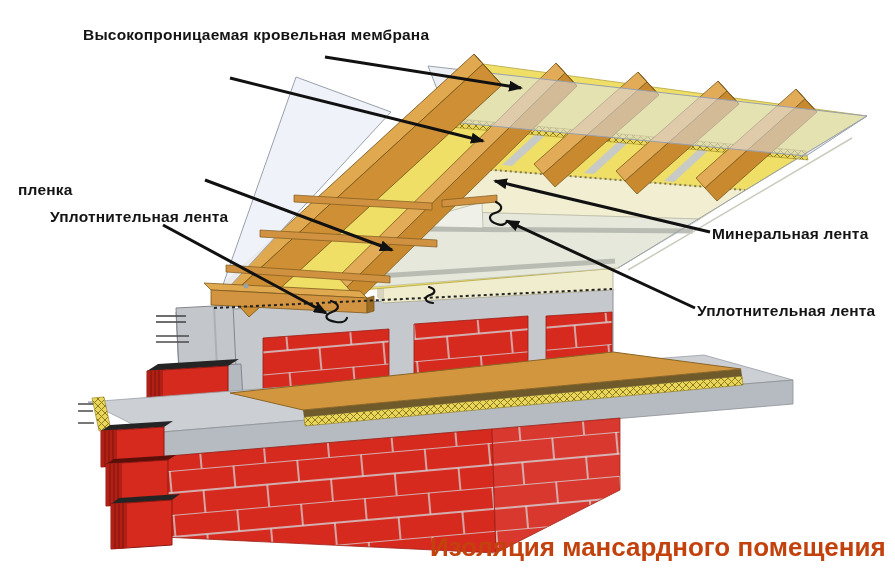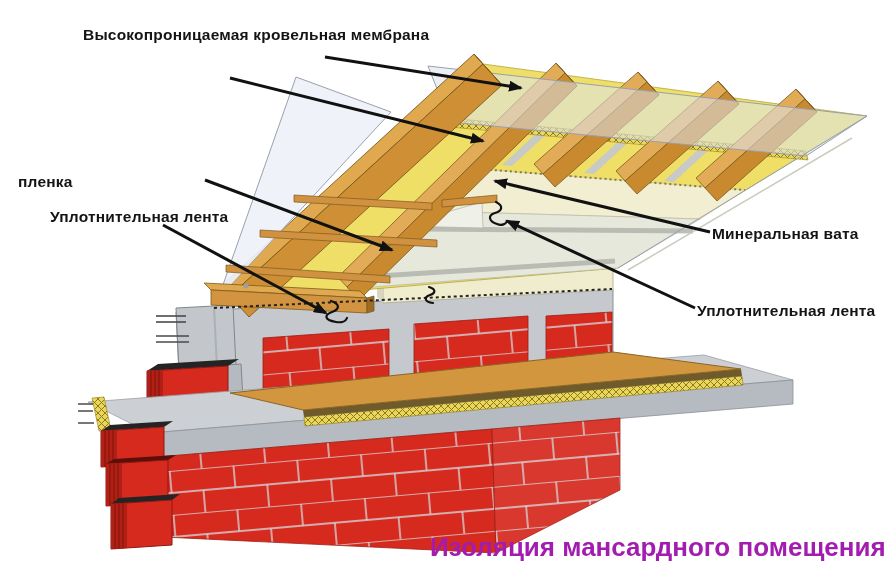--- a/index.html
+++ b/index.html
@@ -7,21 +7,21 @@
     position:relative;width:895px;height:579px;background:#ffffff;overflow:hidden;
     font-family:"Liberation Sans", sans-serif;
     text-align:center;
   }
   #stage svg{position:absolute;left:0;top:0;}
   .lbl{
     position:absolute;color:#141414;font-weight:bold;font-size:15.5px;
     line-height:26px;white-space:nowrap;letter-spacing:0.2px;
   }
   .title{
-    position:absolute;color:#a21caf;font-weight:bold;font-size:26px;white-space:nowrap;
+    position:absolute;color:#c2410c;font-weight:bold;font-size:26px;white-space:nowrap;
   }
 </style>
 </head>
 <body>
 
 <div id="stage">
 
 <svg width="895" height="579" viewBox="0 0 895 579">
   <defs>
     <marker id="ah" markerWidth="14" markerHeight="11" refX="12" refY="5.5" orient="auto" markerUnits="userSpaceOnUse">
@@ -180,18 +180,18 @@
     <line x1="325" y1="57" x2="521" y2="88" marker-end="url(#ah)"></line>
     <line x1="230" y1="78" x2="483" y2="141" marker-end="url(#ah)"></line>
     <line x1="205" y1="180" x2="392" y2="250" marker-end="url(#ah)"></line>
     <line x1="163" y1="225" x2="326" y2="313" marker-end="url(#ah)"></line>
     <line x1="710" y1="232" x2="495" y2="181" marker-end="url(#ah)"></line>
     <line x1="695" y1="308" x2="507" y2="221" marker-end="url(#ah)"></line>
   </g>
 </svg>
 
   <div class="lbl" style="left:83px;top:22px;">Высокопроницаемая кровельная мембрана</div>
-  <div class="lbl" style="left:18px;top:169px;">пленка</div>
+  <div class="lbl" style="left:18px;top:177px;">пленка</div>
   <div class="lbl" style="left:50px;top:204px;">Уплотнительная лента</div>
-  <div class="lbl" style="left:712px;top:221px;">Минеральная вата</div>
+  <div class="lbl" style="left:712px;top:221px;">Минеральная лента</div>
   <div class="lbl" style="left:697px;top:298px;">Уплотнительная лента</div>
   <div class="title" style="left:430px;top:532px;">Изоляция мансардного помещения</div>
 </div>
 
 </body></html>

